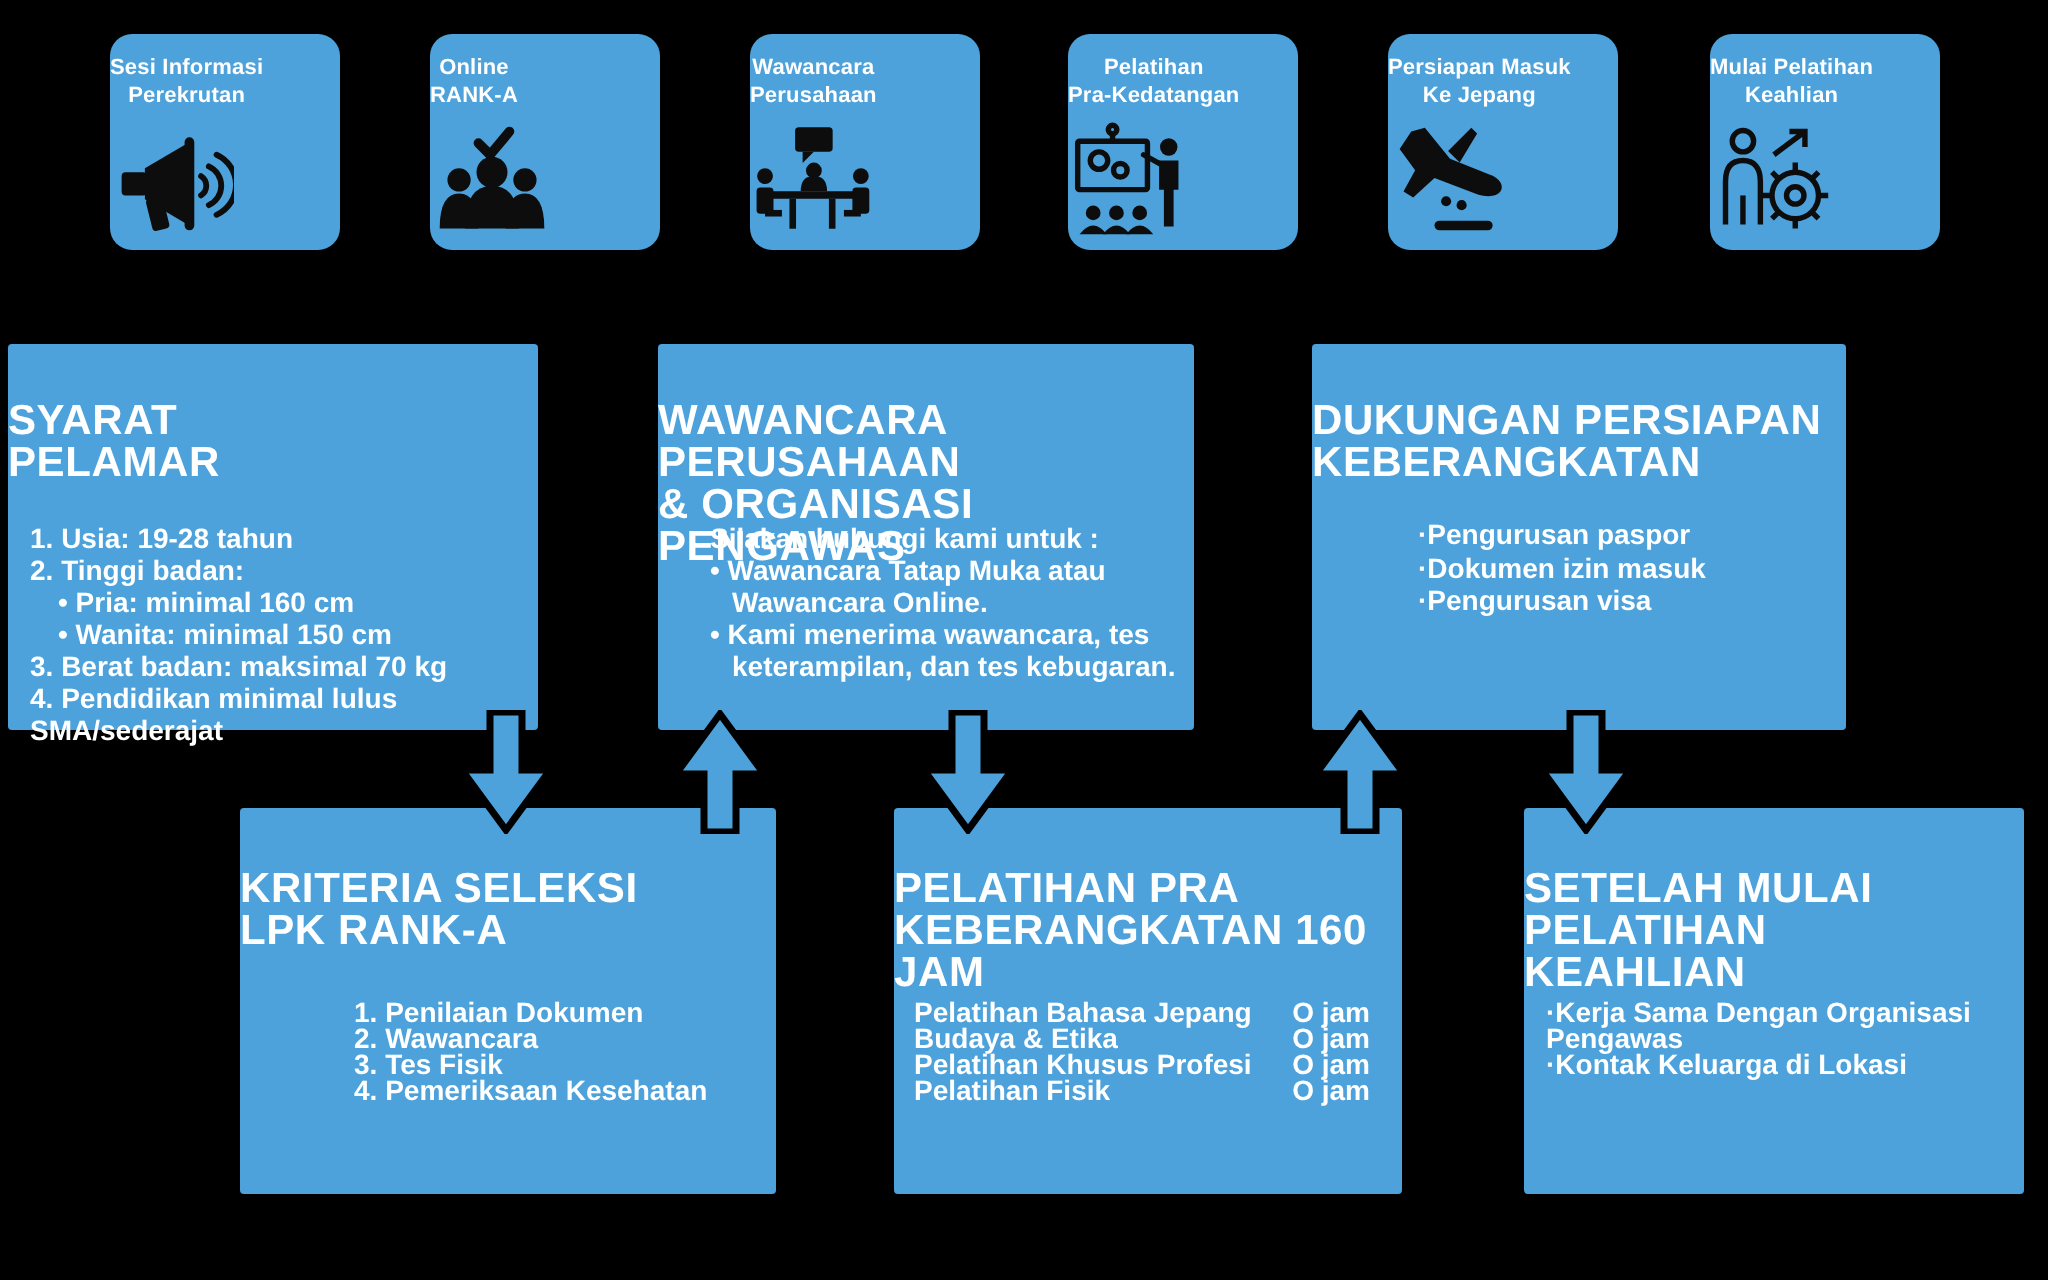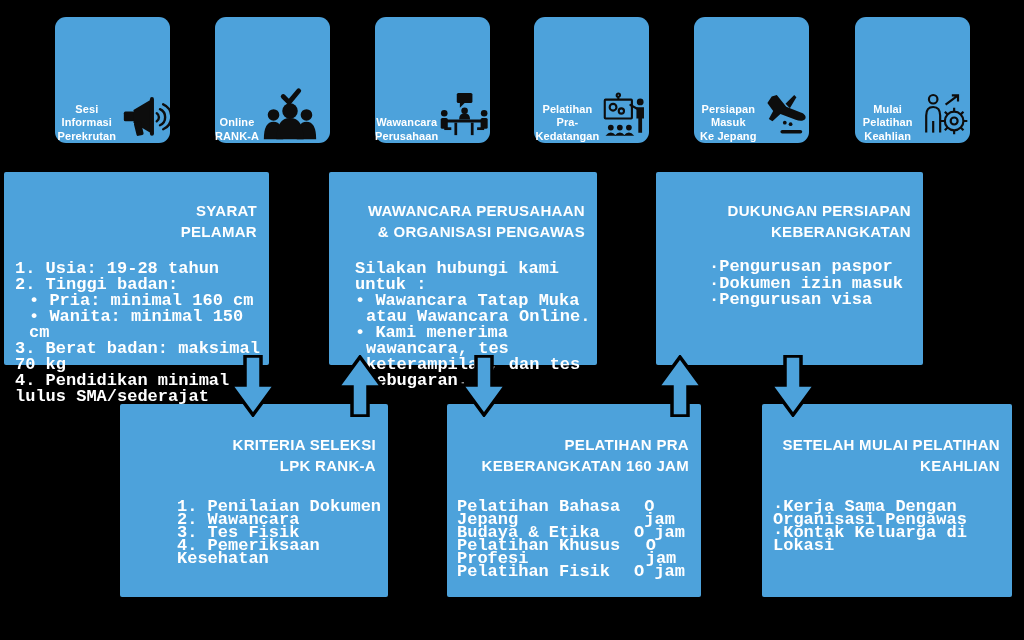--- a/index.html
+++ b/index.html
@@ -5,31 +5,31 @@
   html,body { margin:0; padding:0; background:#000; }
   .page {
     position:relative; width:1024px; height:640px; background:#000000;
     font-family:"Liberation Sans", sans-serif; font-weight:bold; color:#ffffff;
     overflow:hidden;
   }
   .blue { background:#4DA2DB; }
 
   
   .step {
-    position:absolute; top:17px; width:115px; height:126px;
-    border-radius:11px; display:flex; flex-direction:row; align-items:flex-end;
+    position:absolute; top:17px; width:115px; height:108px;
+    border-radius:11px; display:flex; flex-direction:column; align-items:flex-start;
   }
   .step-label { margin-top:11px; font-size:11px; line-height:13.5px; text-align:center; letter-spacing:0.1px; }
   .step-icon { margin-top:5px; }
 
   
   .panel { position:absolute; height:193px; border-radius:2px; }
-  .panel-title { position:absolute; top:28px; left:0; right:12px; text-align:right; font-size:15px; line-height:21px; letter-spacing:0.3px; }
+  .panel-title { position:absolute; top:28px; left:0; right:0; text-align:left; font-size:21px; line-height:21px; letter-spacing:0.3px; }
   .panel.bottom .panel-title { top:30px; }
-  .panel-body { position:absolute; font-size:17px;font-family:Liberation Mono, monospace; }
+  .panel-body { position:absolute; font-size:14px; }
   .body-a { top:89px; left:11px; width:250px; line-height:16px; }
   .body-a .sub { padding-left:14px; }
   .body-b { top:89px; left:26px; width:238px; line-height:16px; }
   .body-b .hang { padding-left:11px; text-indent:-11px; }
   .body-c { top:87px; left:53px; line-height:16.5px; }
   .body-d { top:96px; left:57px; line-height:13px; }
   .body-e { top:96px; left:10px; width:228px; line-height:13px; }
   .body-e .row { display:flex; justify-content:space-between; }
   .body-f { top:96px; left:11px; width:237px; line-height:13px; }
 

